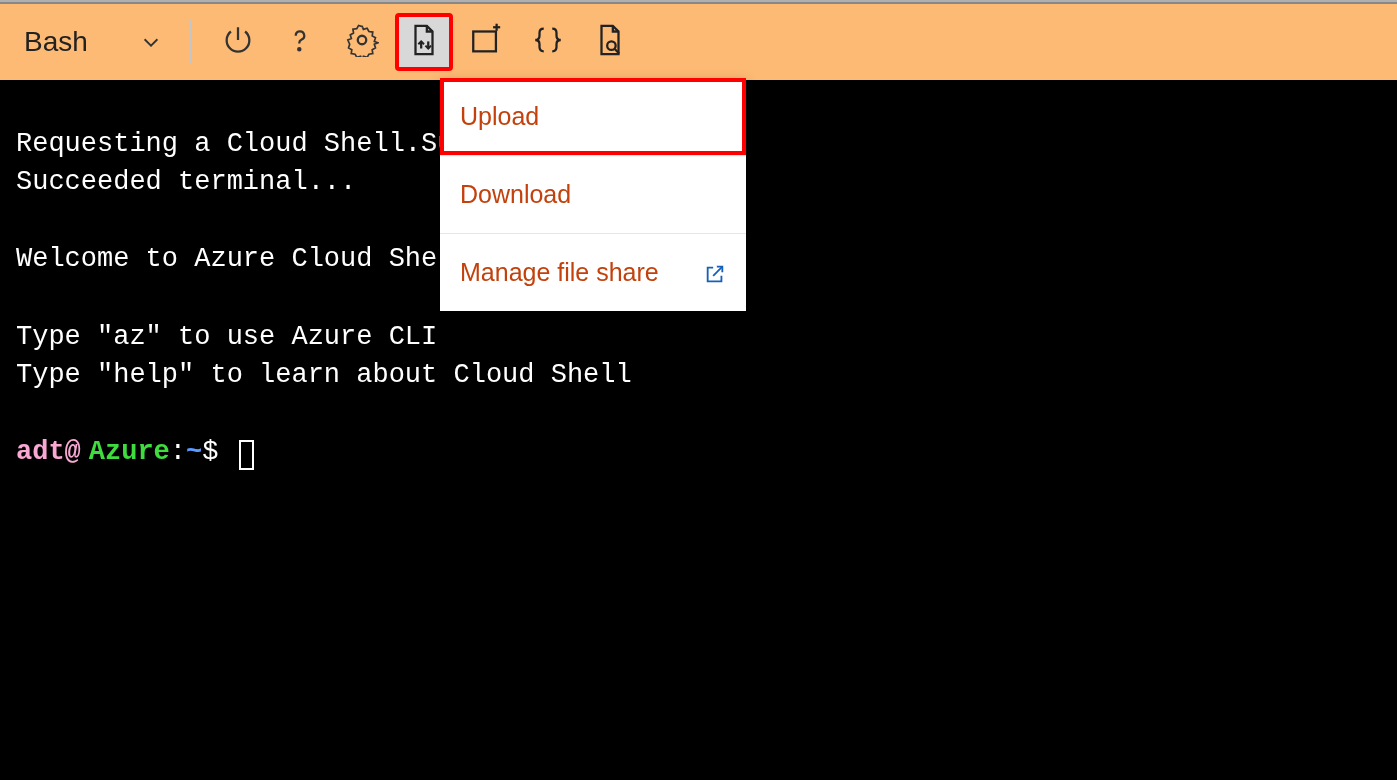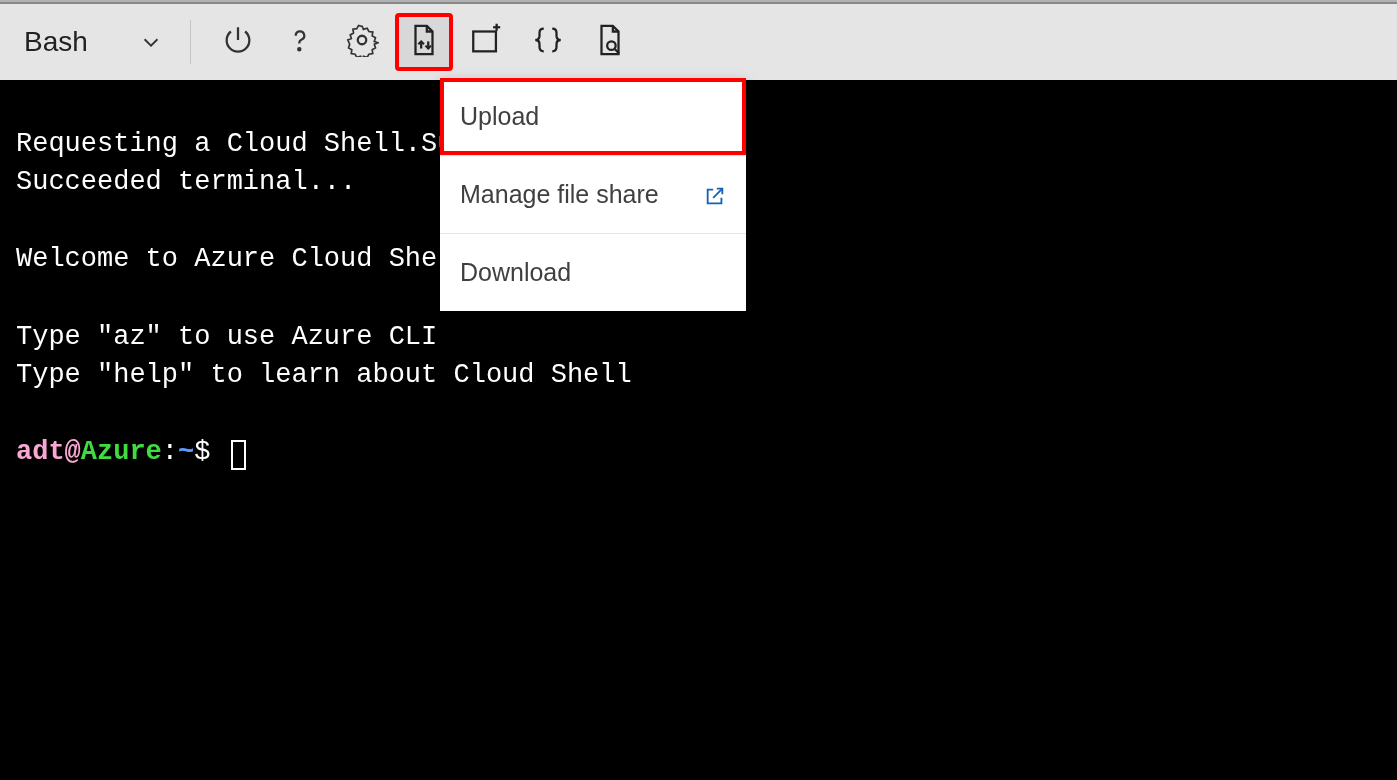--- a/index.html
+++ b/index.html
@@ -3,21 +3,21 @@
 <meta charset="utf-8">
 <style>
   * { box-sizing: border-box; margin: 0; padding: 0; }
   html, body { width: 1397px; height: 780px; overflow: hidden; font-family: "Segoe UI", Arial, sans-serif; }
   body { display: flex; flex-direction: column; }
 
   .top-edge { height: 4px; background: #b0b0b0; border-bottom: 2px solid #888; }
 
   .toolbar {
     height: 76px;
-    background: #e5e5e5;
+    background: #fdba74;
     display: flex;
     align-items: center;
     padding: 0 14px;
     gap: 4px;
     position: relative;
   }
 
   .shell-select {
     display: flex;
     align-items: center;
@@ -51,21 +51,21 @@
     background: #000000;
     color: #ffffff;
     font-family: "Consolas", "Courier New", monospace;
     font-size: 27px;
     line-height: 1.43;
     padding: 6px 16px;
     white-space: pre;
     position: relative;
   }
   .prompt-user { color: #f9a8d4; font-weight: bold; }
-  .prompt-host { color: #3fdc3f; font-weight: bold; }
+  .prompt-host { color: #3fdc3f; font-weight: bold; margin-left: 8px; }
   .prompt-colon { color: #ffffff; }
   .prompt-path { color: #5a9bff; font-weight: bold; }
   .prompt-dollar { color: #ffffff; }
   .cursor-box {
     display: inline-block;
     width: 15px;
     height: 30px;
     border: 2px solid #ffffff;
     vertical-align: text-bottom;
     margin-left: 4px;
@@ -77,21 +77,21 @@
     top: 78px;
     left: 440px;
     width: 306px;
     background: #ffffff;
     box-shadow: 0 4px 12px rgba(0,0,0,0.25);
     z-index: 10;
   }
   .dropdown-item {
     padding: 24px 20px;
     font-size: 25px;
-    color: #404040;
+    color: #c2410c;
     cursor: pointer;
     display: flex;
     align-items: center;
     justify-content: space-between;
   }
   .dropdown-item + .dropdown-item { border-top: 1px solid #e6e6e6; }
   .dropdown-item.highlight { outline: 4px solid #ff0000; outline-offset: -4px; }
   .ext-icon { width: 22px; height: 22px; flex-shrink: 0; margin-left: 8px; }
   .ext-icon svg { width: 100%; height: 100%; }
 </style>
@@ -195,25 +195,25 @@
 <span>Type "help" to learn about Cloud Shell</span>
 <span></span>
 <span><span class="prompt-user">adt</span><span class="prompt-user">@</span><span class="prompt-host">Azure</span><span class="prompt-colon">:</span><span class="prompt-path">~</span><span class="prompt-dollar">$</span> <span class="cursor-box"></span></span>
 </div>
 
 <div class="dropdown">
   <div class="dropdown-item highlight">
     <span>Upload</span>
   </div>
   <div class="dropdown-item">
+    <span>Download</span>
+  </div>
+  <div class="dropdown-item">
     <span>Manage file share</span>
     <span class="ext-icon">
       <svg viewBox="0 0 24 24" fill="none" stroke="#1560b8" stroke-width="2">
         <path d="M14 4h6v6"></path>
           <path d="M20 4L10 14"></path>
           <path d="M19 14v6H4V5h6"></path>
       </svg>
     </span>
   </div>
-  <div class="dropdown-item">
-    <span>Download</span>
-  </div>
 </div>
 
 </body></html>

